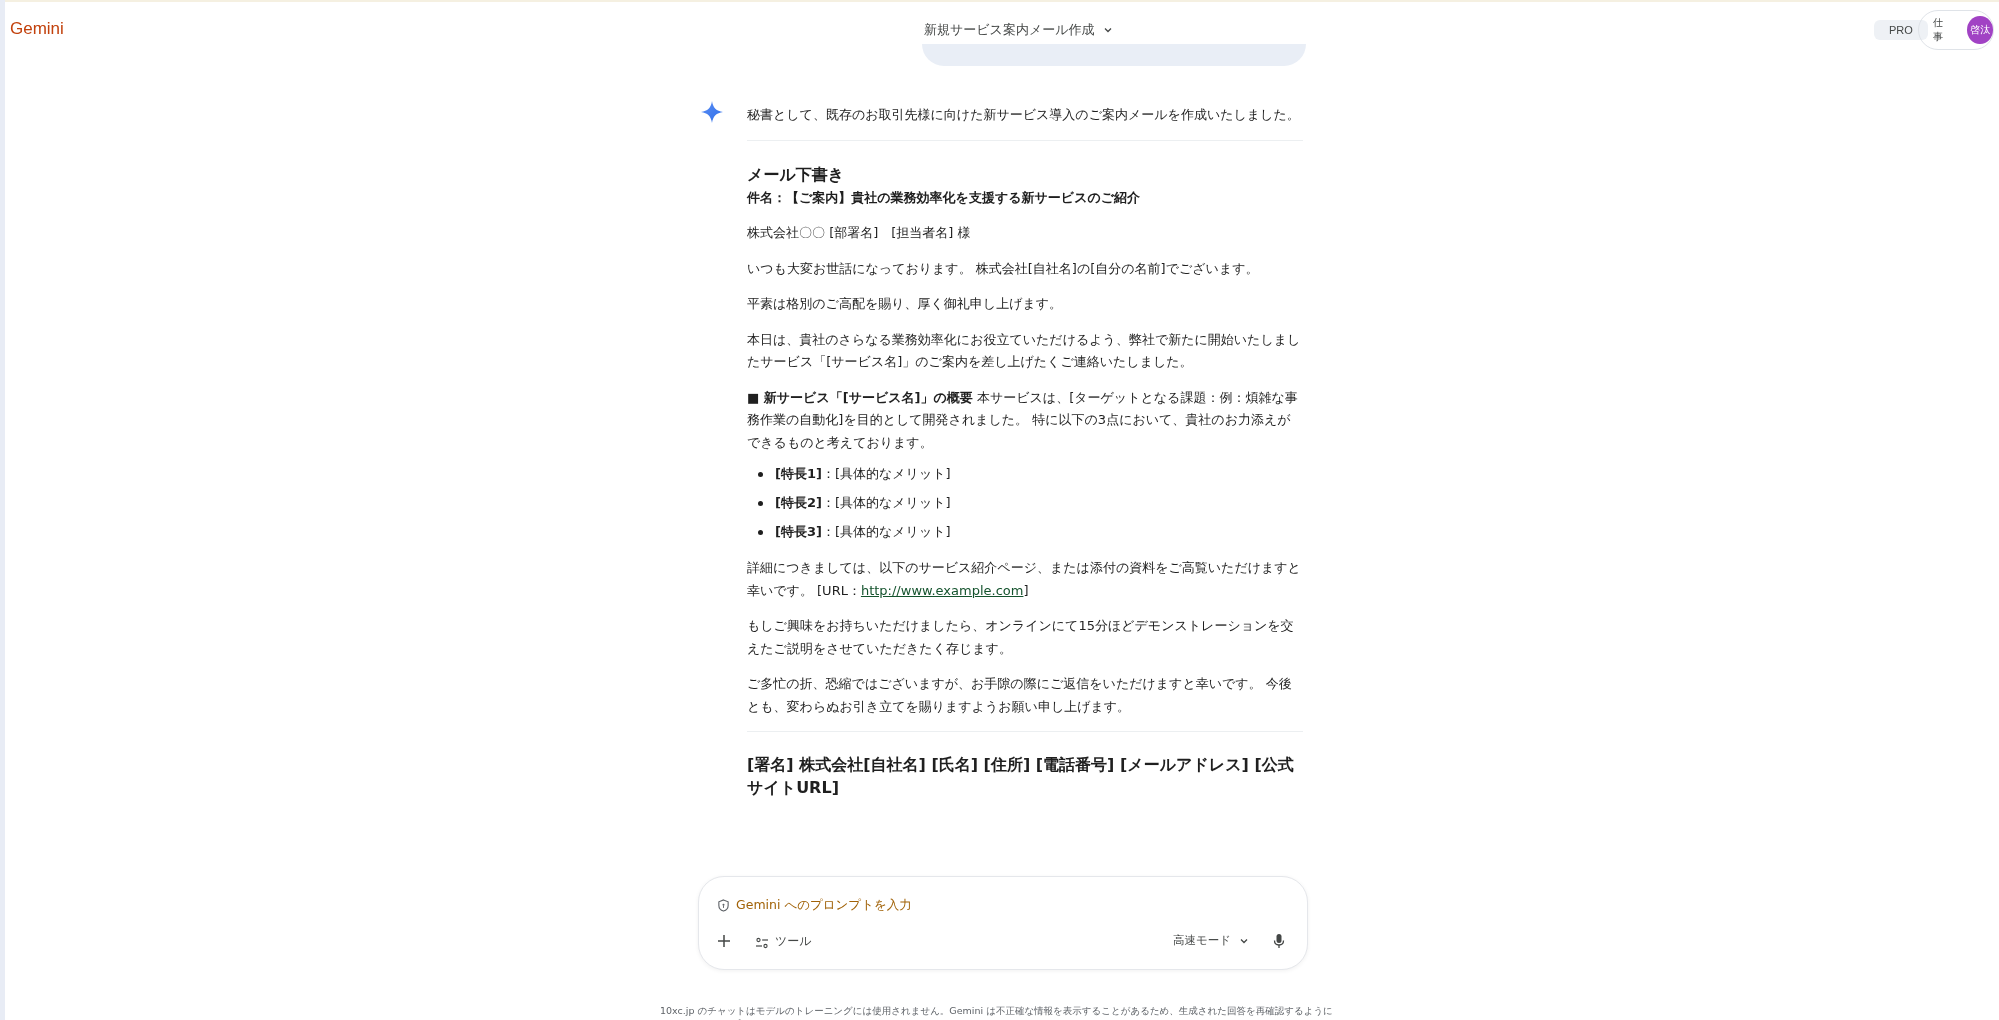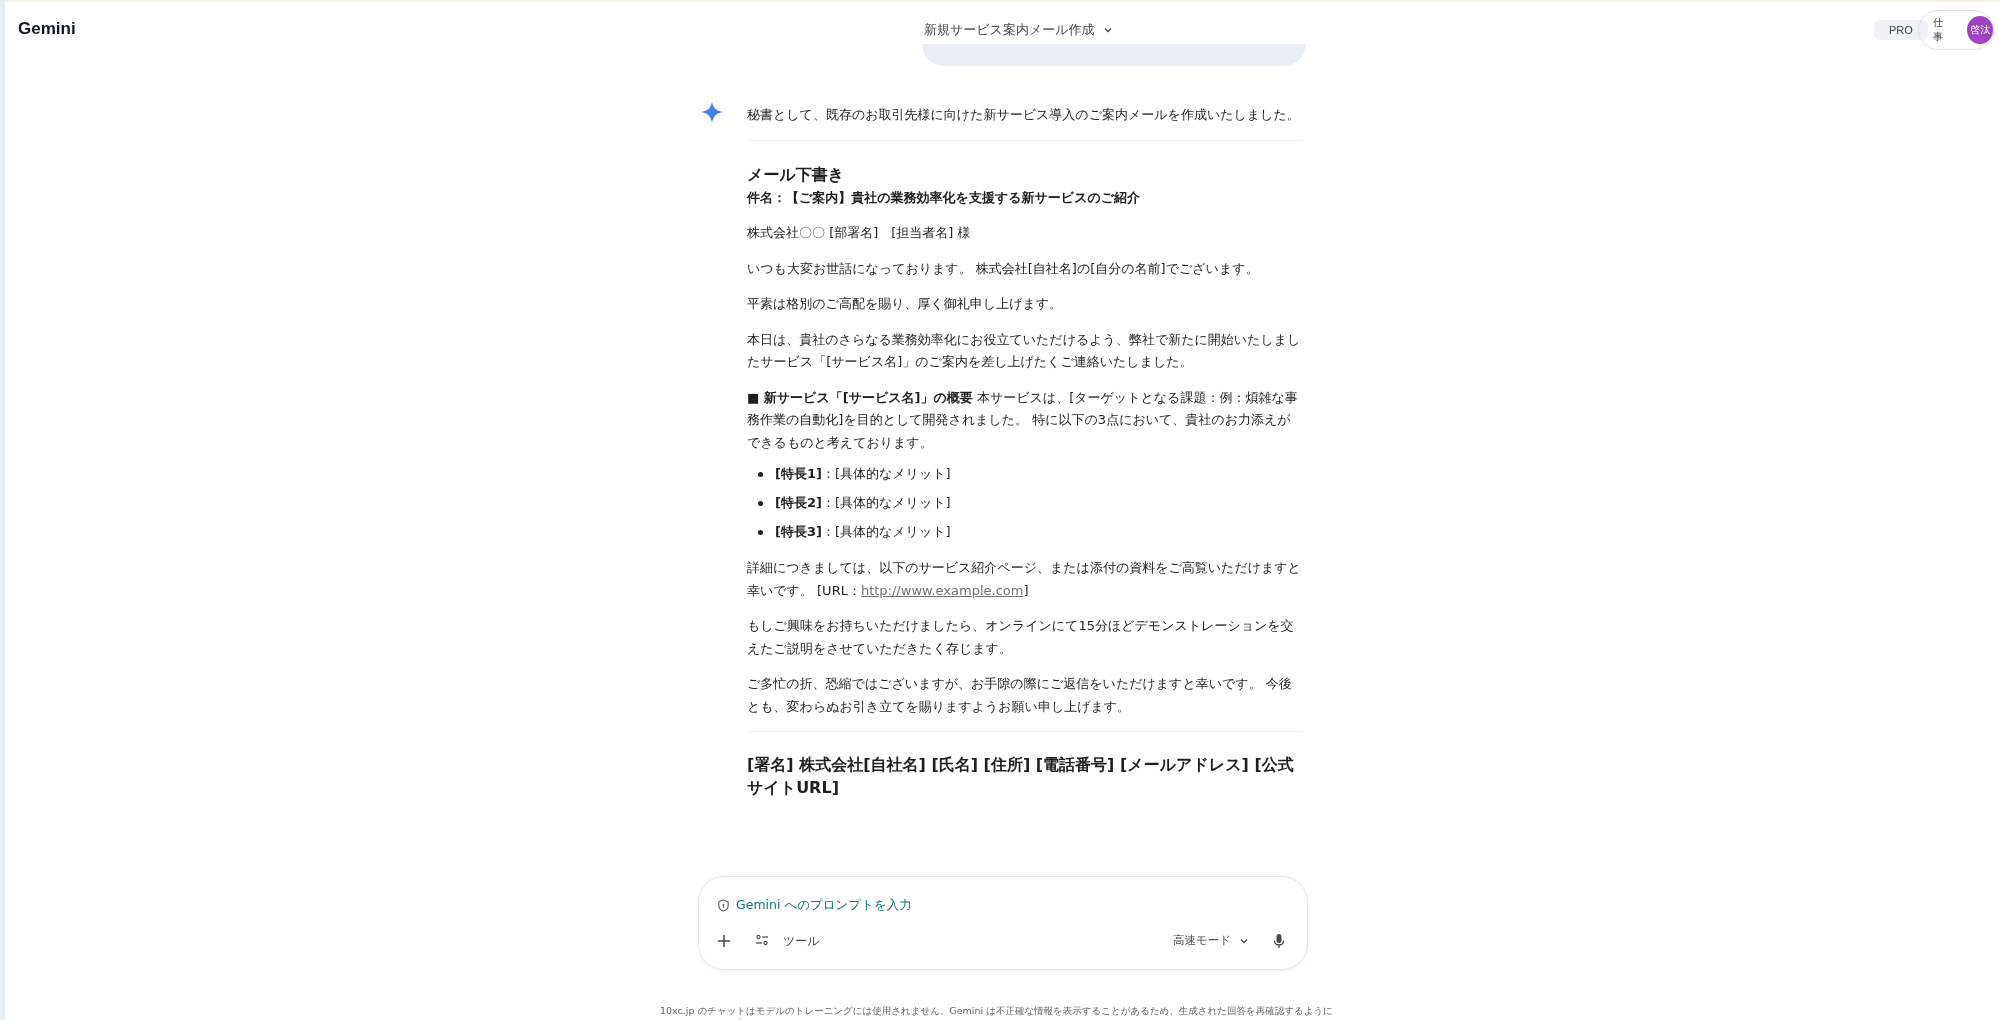--- a/index.html
+++ b/index.html
@@ -1,51 +1,51 @@
 <!DOCTYPE html>
 <html><head>
 <meta charset="utf-8">
 <style>
   * { box-sizing: border-box; margin: 0; padding: 0; }
   html, body { width: 1999px; height: 1020px; overflow: hidden; background: #ffffff; }
   body { font-family: "DejaVu Sans", "Liberation Sans", sans-serif; color: #1f1f1f; position: relative; }
   .top-border { position: absolute; left: 0; top: 0; width: 1999px; height: 2px; background: #f5f0e1; }
   .left-stripe { position: absolute; left: 0; top: 0; width: 5px; height: 1020px; background: #e8ecf5; }
 
-  .app-title { position: absolute; left: 18px; top: 19px; font-size: 17px; color: #0f172a; font-family: "Liberation Sans", sans-serif; font-weight: bold; }
+  .app-title { position: absolute; left: 10px; top: 19px; font-size: 17px; color: #c2410c; font-family: "Liberation Sans", sans-serif; }
   .conv-title { position: absolute; left: 924px; top: 21px; font-size: 13px; color: #444746; display: flex; align-items: center; gap: 8px; cursor: pointer; }
   .conv-title .chev { width: 10px; height: 10px; }
   .prev-bubble { position: absolute; left: 922px; top: 44px; width: 384px; height: 22px; background: #e9eef6; border-radius: 0 0 22px 22px; }
 
   .pro-badge { position: absolute; left: 1874px; top: 20px; background: #eef1f5; color: #444746; font-size: 11px; padding: 4px 15px; border-radius: 6px; font-family: "Liberation Sans", sans-serif; }
   .account-pill { position: absolute; left: 1918px; top: 10px; width: 76px; height: 40px; border: 1px solid #dfe3e8; border-radius: 20px; display: flex; align-items: center; padding-left: 14px; gap: 16px; }
   .account-pill .label { font-size: 10px; color: #444746; }
   .avatar { width: 28px; height: 28px; border-radius: 50%; background: #a142c4; color: #fff; font-size: 10px; display: flex; align-items: center; justify-content: center; }
 
   .sparkle { position: absolute; left: 700px; top: 100px; width: 24px; height: 24px; }
 
   .response { position: absolute; left: 747px; top: 104px; width: 556px; font-size: 13px; line-height: 22.5px; color: #1f1f1f; }
   .response p { margin-bottom: 13px; }
   .response .divider { height: 1px; background: #eceff1; margin: 4px 0 22px 0; }
   .response h2 { font-size: 16px; font-weight: bold; margin-bottom: 0; line-height: 24px; }
   .response .subject { font-weight: bold; }
   .response ul { list-style: none; margin: -4px 0 14px 0; }
   .response li { position: relative; padding-left: 28px; margin-bottom: 7px; line-height: 22px; }
   .response li::before { content: ""; position: absolute; left: 11px; top: 9px; width: 5px; height: 5px; border-radius: 50%; background: #1f1f1f; }
   .response li b { font-weight: bold; }
-  .response a { color: #737373; text-decoration: underline; }
+  .response a { color: #14532d; text-decoration: underline; }
   .response h3 { font-size: 16px; font-weight: bold; line-height: 22.5px; margin-top: 0; }
 
   .fade { position: absolute; left: 690px; top: 855px; width: 640px; height: 20px; background: linear-gradient(#ffffff00, #ffffff); }
 
   .composer { position: absolute; left: 698px; top: 876px; width: 610px; height: 94px; background: #fff; border: 1px solid #e5e7eb; border-radius: 26px; box-shadow: 0 1px 4px rgba(0,0,0,0.06); }
-  .composer .prompt { position: absolute; left: 18px; top: 20px; display: flex; align-items: center; gap: 6px; font-size: 12.5px; color: #0f766e; }
+  .composer .prompt { position: absolute; left: 18px; top: 20px; display: flex; align-items: center; gap: 6px; font-size: 12.5px; color: #a16207; }
   .composer .prompt svg { width: 13px; height: 13px; }
   .composer .plus { position: absolute; left: 16px; top: 55px; width: 18px; height: 18px; cursor: pointer; }
-  .composer .tools { position: absolute; left: 56px; top: 56px; display: flex; align-items: flex-start; gap: 14px; font-size: 12px; color: #444746; cursor: pointer; }
+  .composer .tools { position: absolute; left: 56px; top: 56px; display: flex; align-items: flex-end; gap: 6px; font-size: 12px; color: #444746; cursor: pointer; }
   .composer .tools svg { width: 14px; height: 14px; }
   .composer .mode { position: absolute; left: 474px; top: 56px; display: flex; align-items: center; gap: 8px; font-size: 11.5px; color: #444746; cursor: pointer; }
   .composer .mode svg { width: 10px; height: 10px; }
   .composer .mic { position: absolute; left: 572px; top: 55px; width: 16px; height: 18px; cursor: pointer; }
 
   .disclaimer { position: absolute; left: 660px; top: 1005px; width: 680px; text-align: left; font-size: 9.5px; line-height: 12.5px; color: #5f6368; }
   .disclaimer .link { text-decoration: underline; cursor: pointer; }
 </style>
 </head>
 <body>

